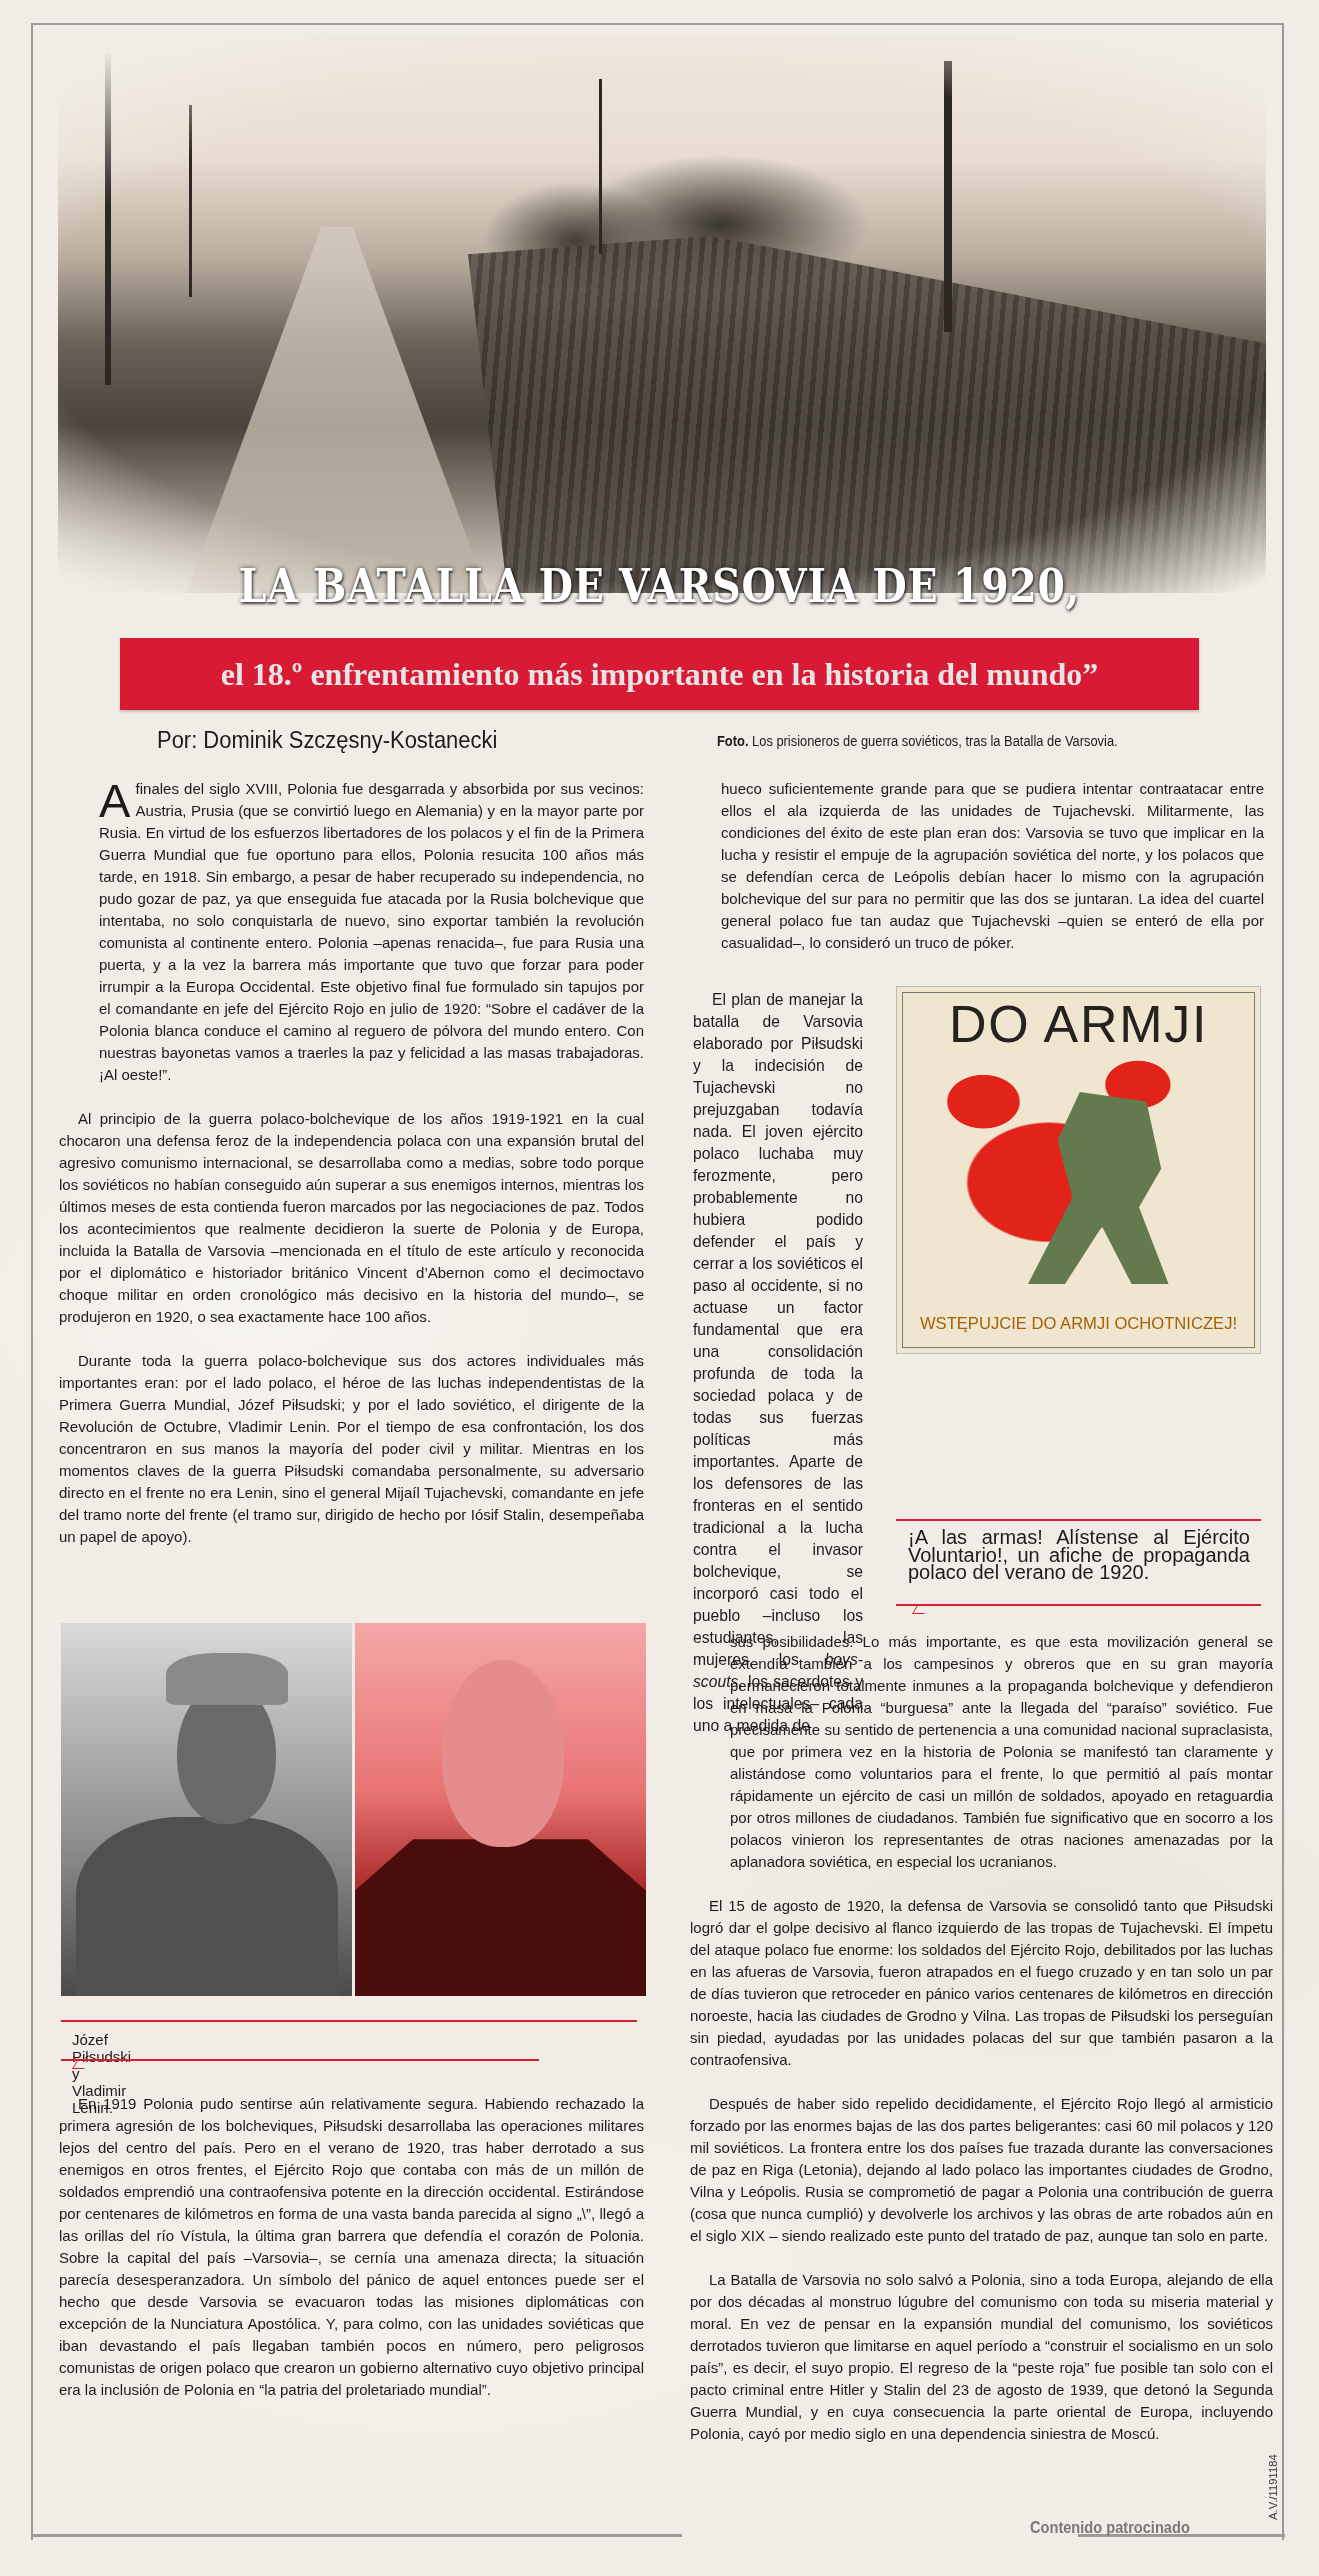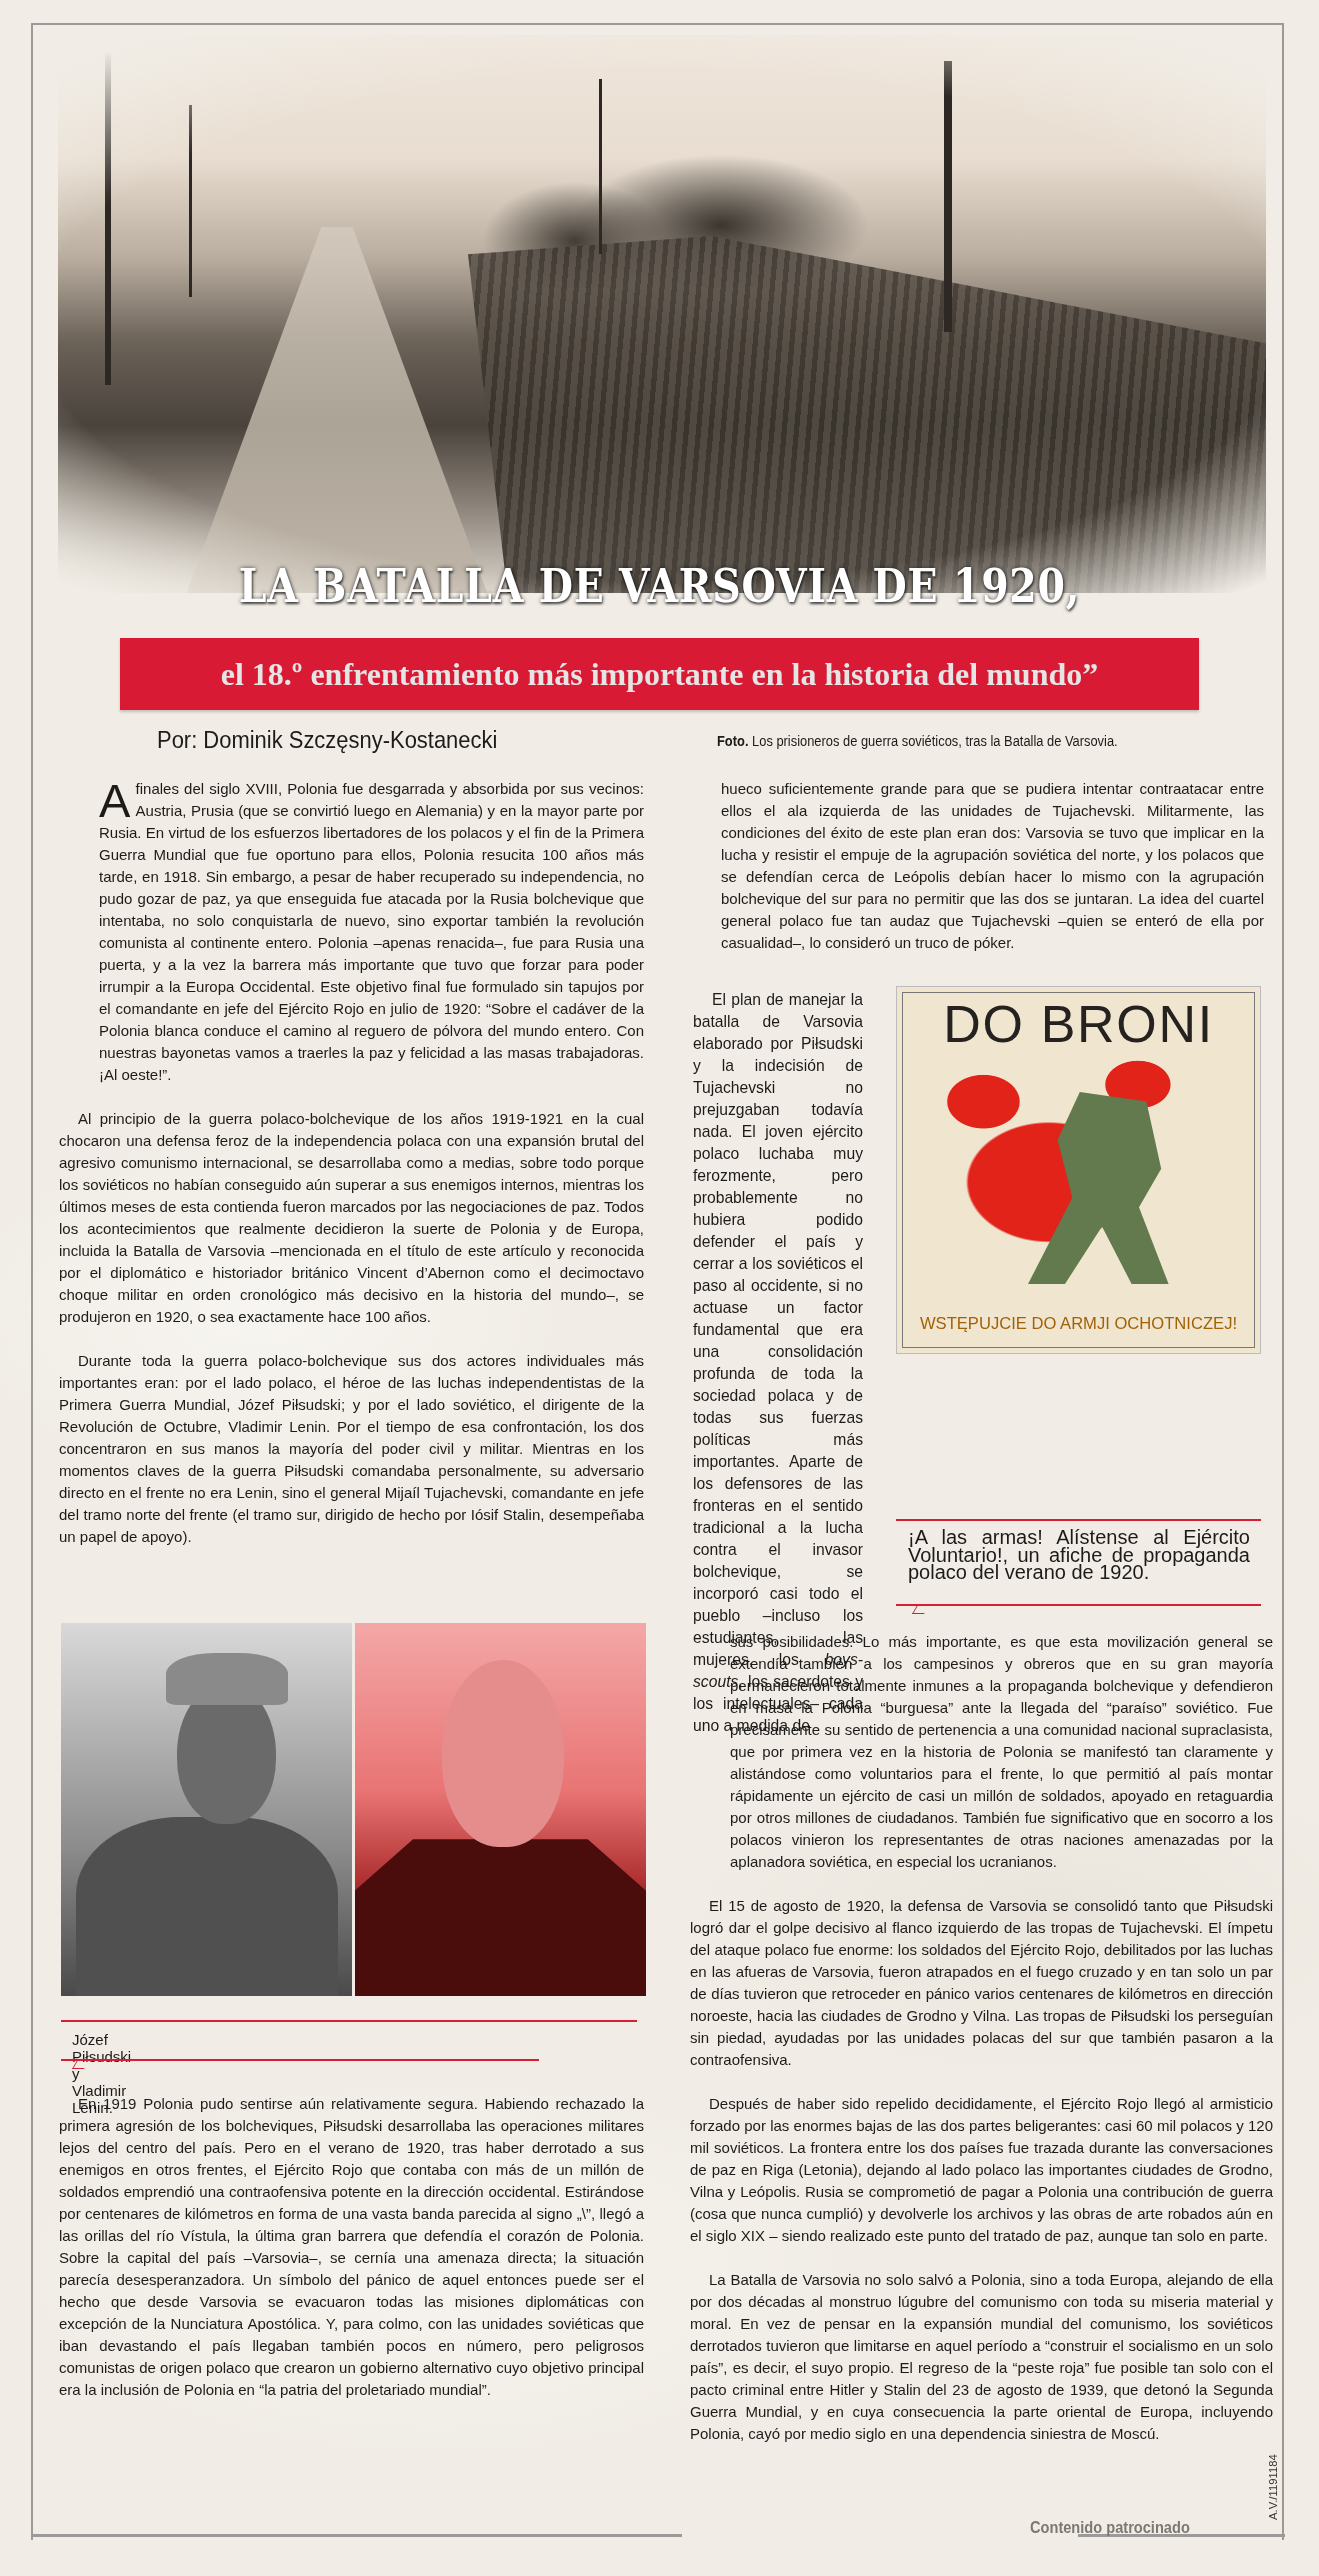--- a/index.html
+++ b/index.html
@@ -210,21 +210,21 @@
 </div>
 
 <div class="col right-col-narrow">
   <p><span>El plan de manejar la batalla de Varsovia elaborado por Piłsudski y la indecisión de Tujachevski no prejuzgaban todavía nada. El joven ejército polaco luchaba muy ferozmente, pero probablemente no hubiera podido defender el país y cerrar a los soviéticos el paso al occidente, si no actuase un factor fundamental que era una consolidación profunda de toda la sociedad polaca y de todas sus fuerzas políticas más importantes. Aparte de los defensores de las fronteras en el sentido tradicional a la lucha contra el invasor bolchevique, se incorporó casi todo el pueblo –incluso los estudiantes, las mujeres, los </span><i>boys-scouts</i><span>, los sacerdotes y los intelectuales– cada uno a medida de</span></p>
 </div>
 
 <div class="poster">
   <div class="inner"></div>
   <div class="dragon"></div>
   <div class="soldier"></div>
-  <div class="p-title">DO BRONI</div>
+  <div class="p-title">DO ARMJI</div>
   <div class="p-bottom">WSTĘPUJCIE DO ARMJI OCHOTNICZEJ!</div>
 </div>
 
 <div class="caption-box">
   <div class="caption-line" style="left:896px; top:1519px; width:365px;"></div>
   <div class="caption-text" style="left:908px; top:1529px; width:342px; font-size:20px; line-height:17.5px; text-align:justify;">¡A las armas! Alístense al Ejército Voluntario!, un afiche de propaganda polaco del verano de 1920.</div>
   <div class="caption-line" style="left:896px; top:1604px; width:365px;"></div>
   <div class="caption-notch" style="left:915px; top:1604px;"></div>
 </div>
 

